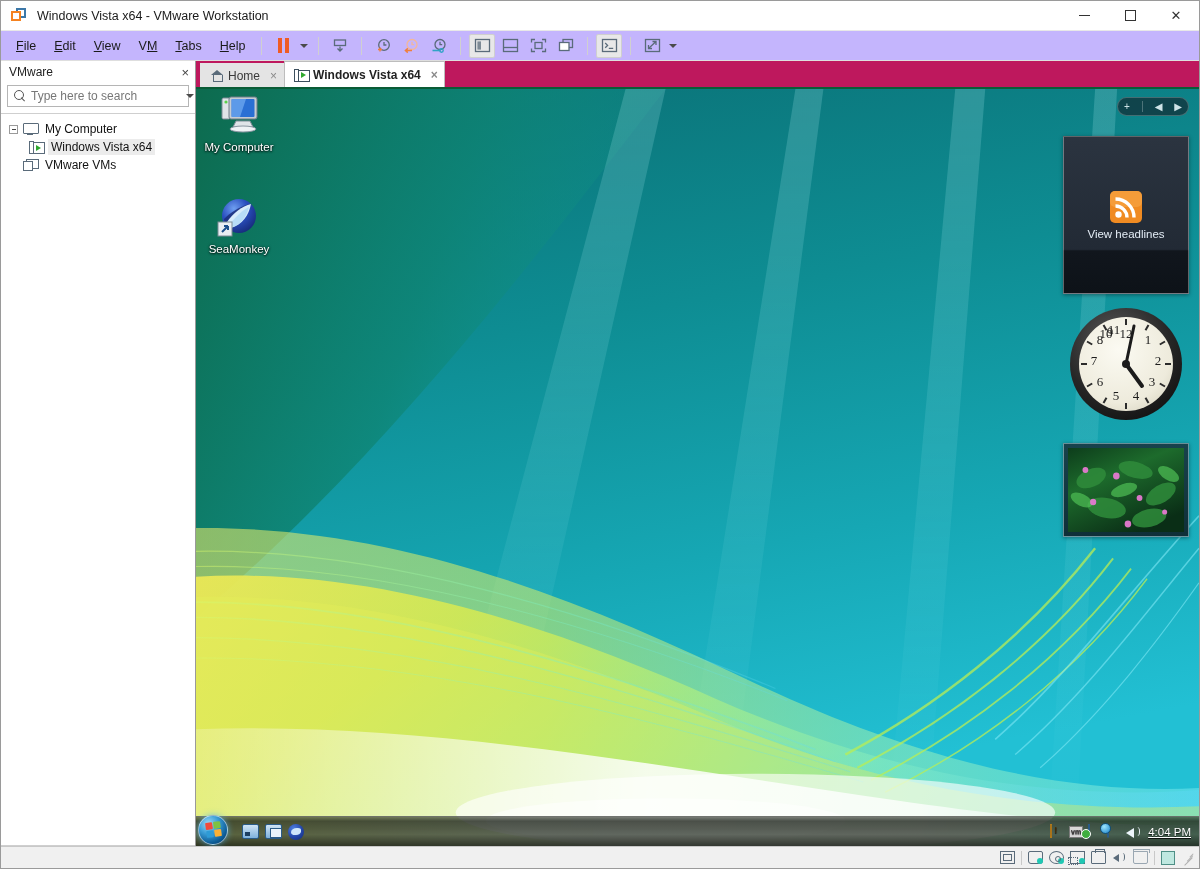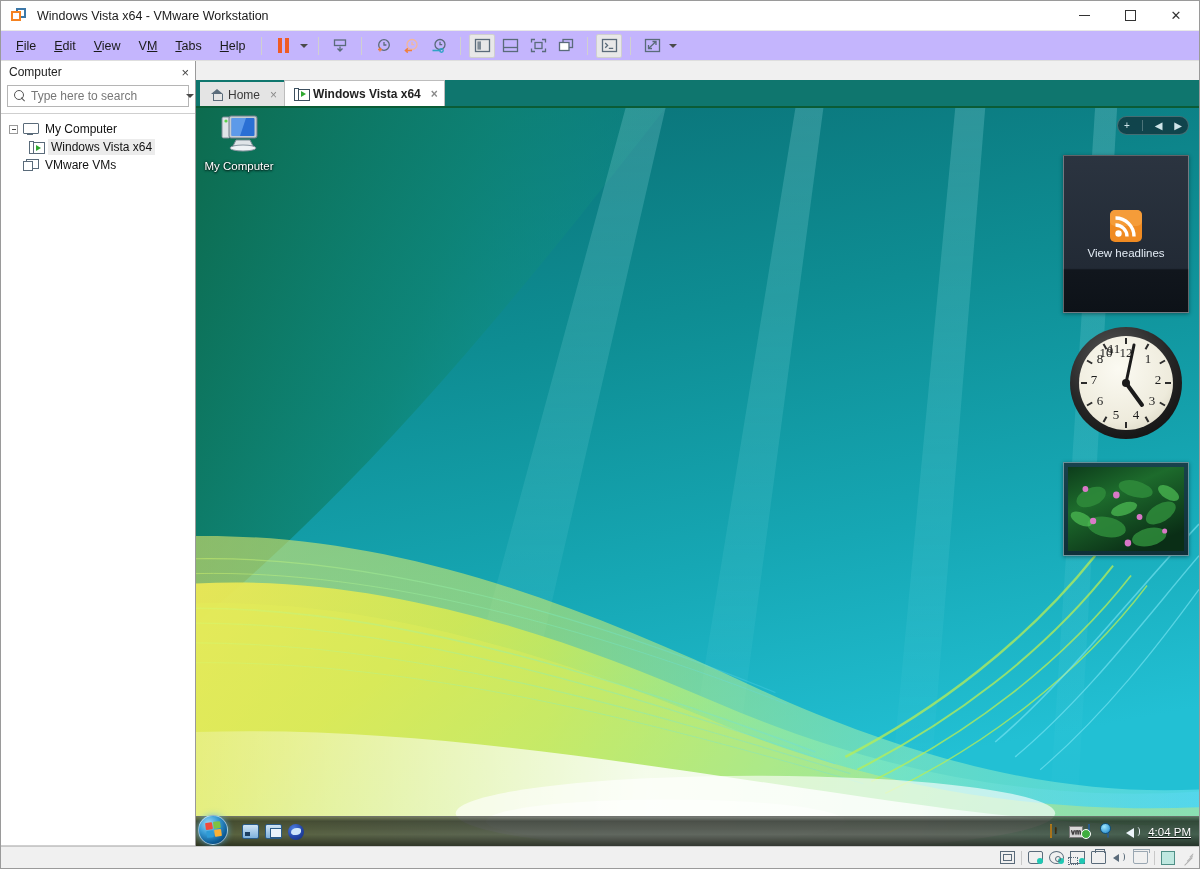--- a/index.html
+++ b/index.html
@@ -155,21 +155,21 @@
   }
   .ico-shared::after {
     content: ""; position: absolute; left: 0; top: 2px; width: 8px; height: 8px;
     border: 1.3px solid #5a6b7a; background: #fff;
   }
 
   
   .vm-pane { flex: 1 1 auto; display: flex; flex-direction: column; min-width: 0; background: #f0f0f0; }
   .tabstrip {
     height: 28px; flex: 0 0 28px; display: flex; align-items: flex-end;
-    background: #0f766e; border-bottom: 2px solid #0a5c36; padding-left: 4px; margin-top: 19px;
+    background: #be185d; border-bottom: 2px solid #0a5c36; padding-left: 4px;
   }
   .tab {
     height: 24px; display: flex; align-items: center; gap: 5px;
     padding: 0 6px 0 9px; font-size: 12px; color: #222;
     border: 1px solid transparent; border-bottom: none;
   }
   .tab.inactive { background: #e4e4e4; color: #3a3a3a; }
   .tab.active {
     background: #ffffff; border-color: #bdbdbd; font-weight: bold;
     position: relative; z-index: 2; height: 26px;
@@ -509,21 +509,21 @@
     </div>
     <div class="tb-arrow">
         <span class="caret"></span>
       </div>
   </div>
 
   <div class="body-row">
 
     <div class="library">
       <div class="lib-head">
-        <span>Computer</span>
+        <span>VMware</span>
         <span class="lib-close">×</span>
       </div>
       <div class="lib-search">
         <span class="mag"></span>
         <input type="text" placeholder="Type here to search" style="">
         <span class="dd">
             <span class="caret"></span>
           </span>
       </div>
       <div class="lib-tree">
@@ -657,20 +657,40 @@
               <rect x="13" y="2" width="28" height="22" rx="2" fill="#c6ccd2" stroke="#6f7d89"></rect>
               <rect x="15.5" y="4" width="23" height="18" rx="1" fill="#2a6fd4"></rect>
               <path d="M15.5 4 H30 L24 22 H15.5 Z" fill="#6fa8f0" opacity=".75"></path>
               <path d="M20 26 h14 l3 6 H17 Z" fill="#dfe4e8" stroke="#7d8b96"></path>
               <ellipse cx="27" cy="34" rx="13" ry="3" fill="#eef2f5" stroke="#8a97a2"></ellipse>
             </svg>
           </div>
           <span class="desk-label">My Computer</span>
         </div>
 
+        <div class="desk-icon" style="left:0px; top:104px;">
+          <div class="glyph">
+            <svg width="46" height="46" viewBox="0 0 46 46">
+              <defs>
+                <radialGradient id="smg" cx="0.35" cy="0.28" r="0.85">
+                  <stop offset="0%" stop-color="#6f9ff0"></stop>
+                  <stop offset="45%" stop-color="#2a4fc0"></stop>
+                  <stop offset="100%" stop-color="#13246e"></stop>
+                </radialGradient>
+              </defs>
+              <circle cx="23" cy="21" r="17" fill="url(#smg)"></circle>
+              <path d="M8 24 C 14 18 22 12 34 9 C 28 18 20 26 9 29 Z" fill="#1b2d7a" opacity=".85"></path>
+              <path d="M11 27 C 17 18 26 11 35 9 C 33 20 26 30 15 33 Z" fill="#d8ecfb"></path>
+              <path d="M14 29 C 20 21 27 15 33 12 C 31 21 25 29 17 32 Z" fill="#a9d6f5" opacity=".7"></path>
+              <rect x="2" y="27" width="14" height="14" fill="#e9eef3" stroke="#7d8b96"></rect>
+              <path d="M6 37 L12 31 M12 31 h-4 M12 31 v4" stroke="#1c4f8c" stroke-width="2" fill="none"></path>
+            </svg>
+          </div>
+          <span class="desk-label">SeaMonkey</span>
+        </div>
 
 
         <div class="vista-sidebar">
           <div class="sb-controls">
             <span>+</span>
             <span class="divider"></span>
             <span>◀</span>
             <span>▶</span>
           </div>
 

